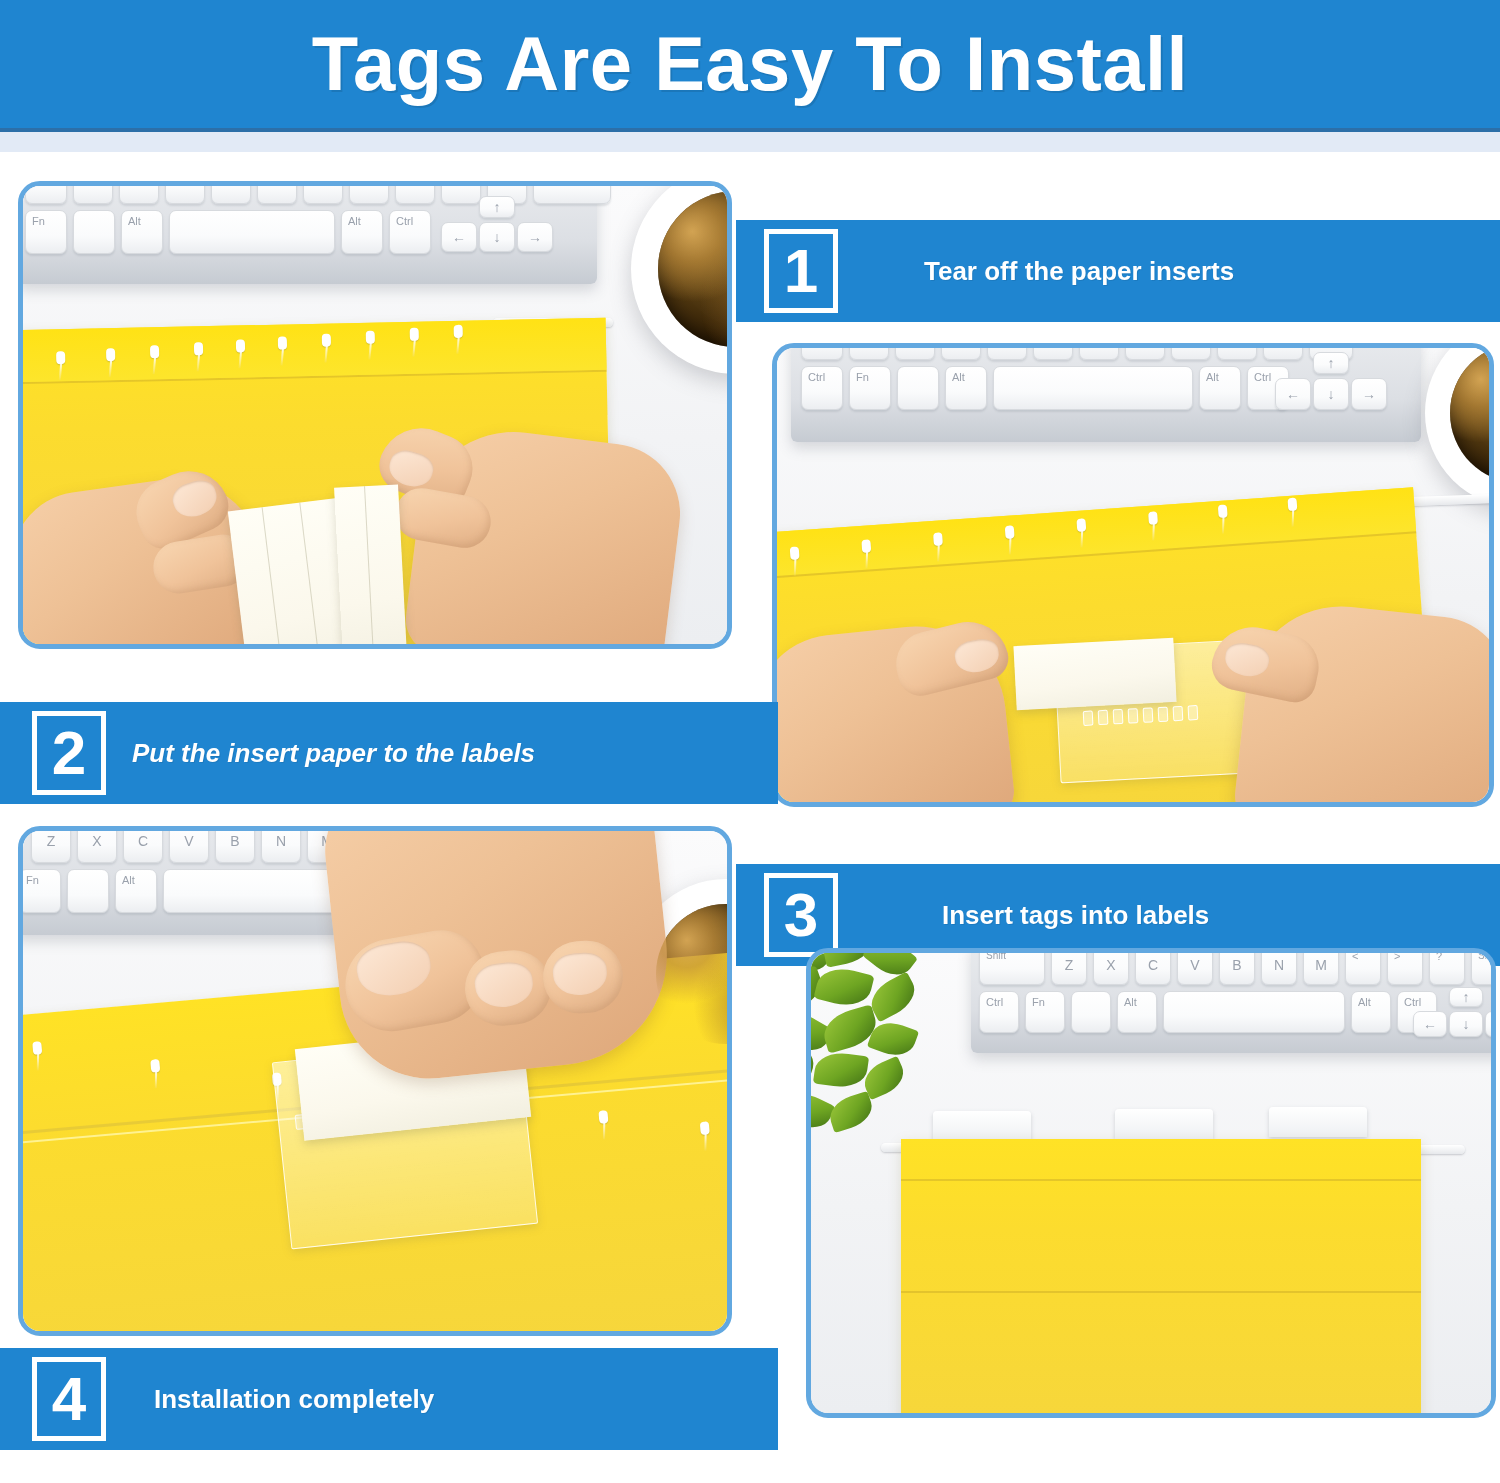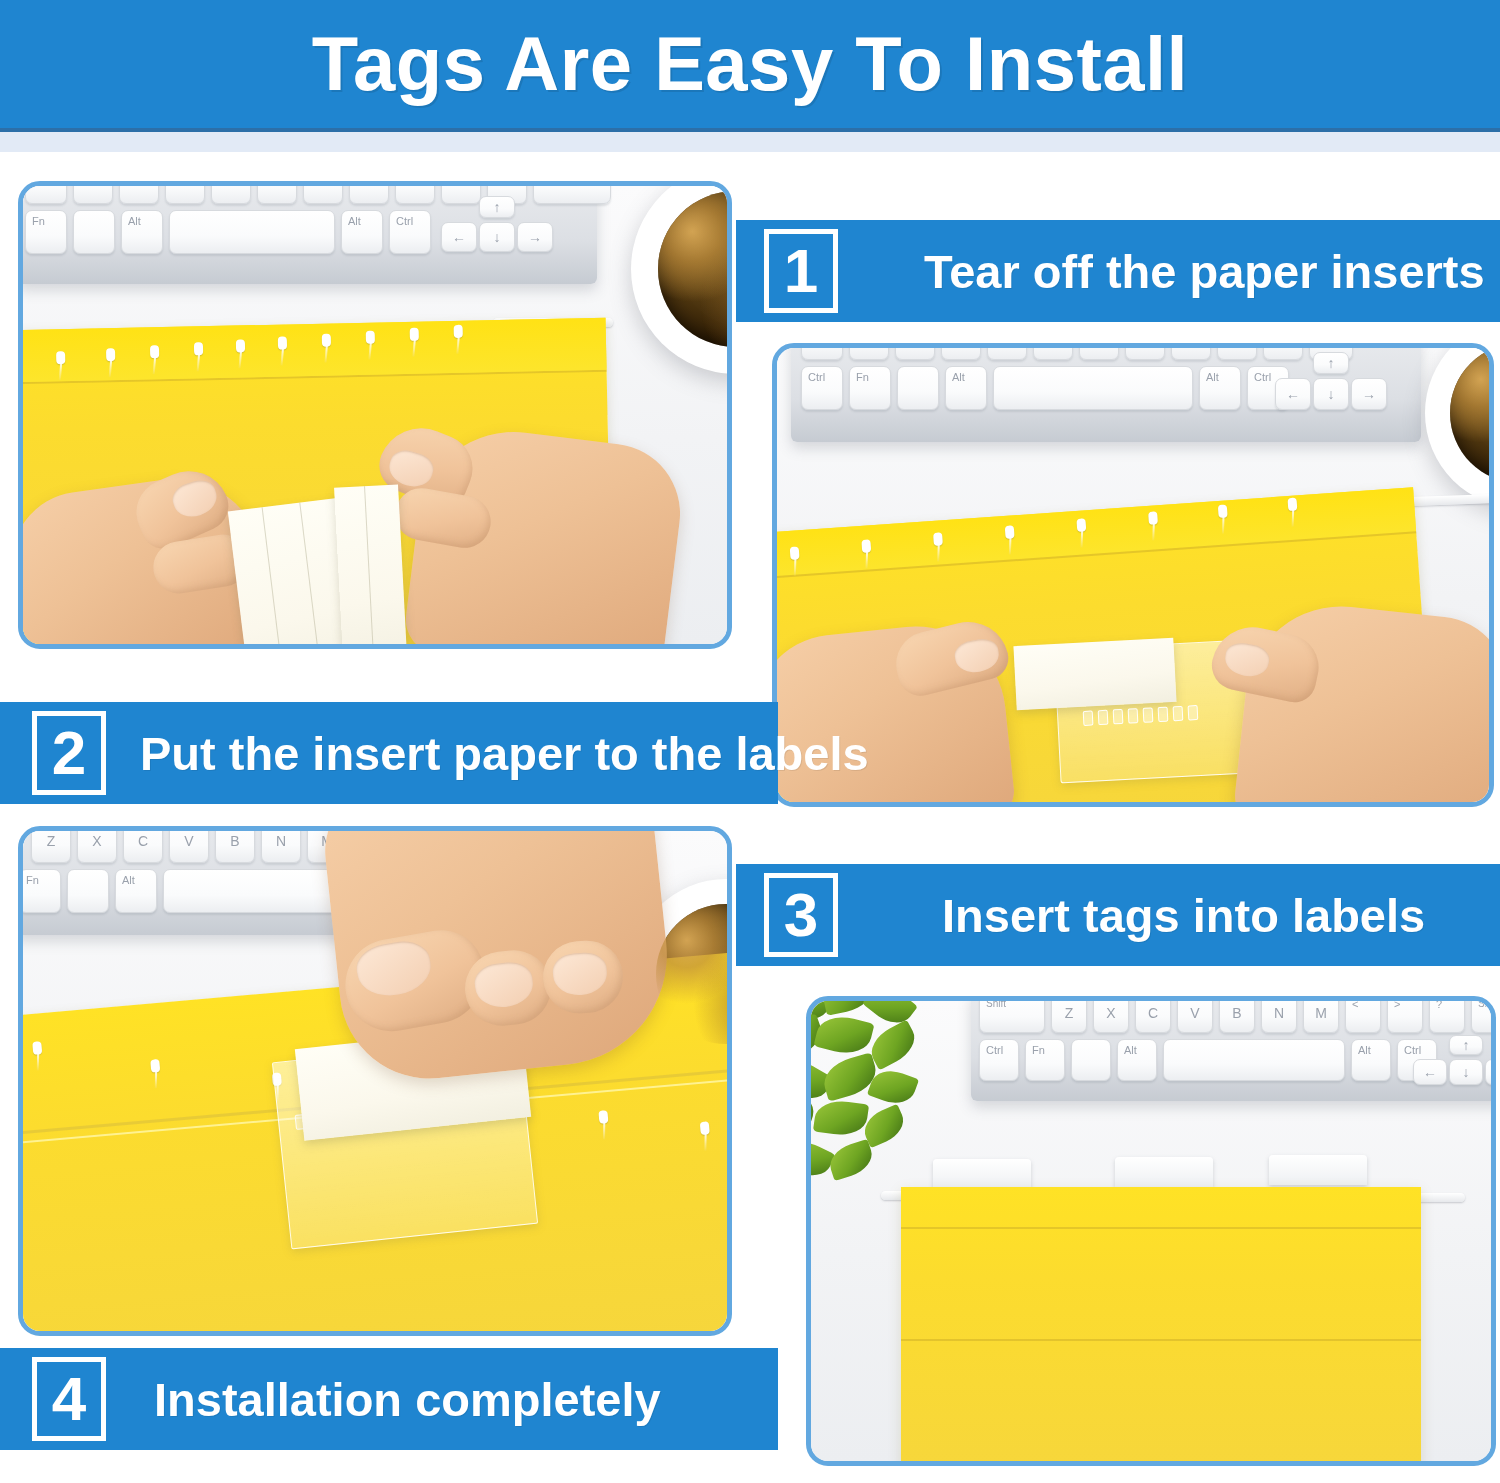--- a/index.html
+++ b/index.html
@@ -46,49 +46,49 @@
     border: 5px solid #ffffff;
     display: flex; align-items: center; justify-content: center;
     flex: 0 0 auto;
   }
   .step-banner .num-box span {
     color: #ffffff;
     font-size: 62px; font-weight: bold; line-height: 1;
   }
   .step-banner .step-text {
     color: #ffffff;
-    font-size: 47px; font-weight: bold;
+    font-size: 26px; font-weight: bold;
     white-space: nowrap;
     text-shadow: 1px 1px 0 rgba(0,0,0,0.08);
   }
 
   #banner-1 { left: 736px; top: 220px;  width: 764px; height: 102px; padding-left: 28px; }
   #banner-1 .step-text { margin-left: 86px; }
 
   #banner-2 { left: 0px;   top: 702px;  width: 778px; height: 102px; padding-left: 32px; }
-  #banner-2 .step-text { margin-left: 34px; }
+  #banner-2 .step-text { margin-left: 26px; font-style: italic; }
 
   #banner-3 { left: 736px; top: 864px;  width: 764px; height: 102px; padding-left: 28px; }
   #banner-3 .step-text { margin-left: 104px; }
 
   #banner-4 { left: 0px;   top: 1348px; width: 778px; height: 102px; padding-left: 32px; }
   #banner-4 .step-text { margin-left: 48px; }
 
   
   .photo-panel {
     position: absolute;
     border: 5px solid #62a8e0;
     border-radius: 22px;
     overflow: hidden;
     background: #f4f5f7;
   }
   #panel-1 { left: 18px;  top: 181px;  width: 714px; height: 468px; }
   #panel-2 { left: 772px; top: 343px;  width: 722px; height: 464px; }
   #panel-3 { left: 18px;  top: 826px;  width: 714px; height: 510px; }
-  #panel-4 { left: 806px; top: 996px; width: 690px; height: 470px; }
+  #panel-4 { left: 806px; top: 948px; width: 690px; height: 470px; }
 
   .scene { position: absolute; inset: 0; overflow: hidden; }
 
   
   .desk {
     position: absolute; inset: 0;
     background: linear-gradient(180deg, #fbfbfc 0%, #f2f3f5 55%, #eceef1 100%);
   }
 
   

